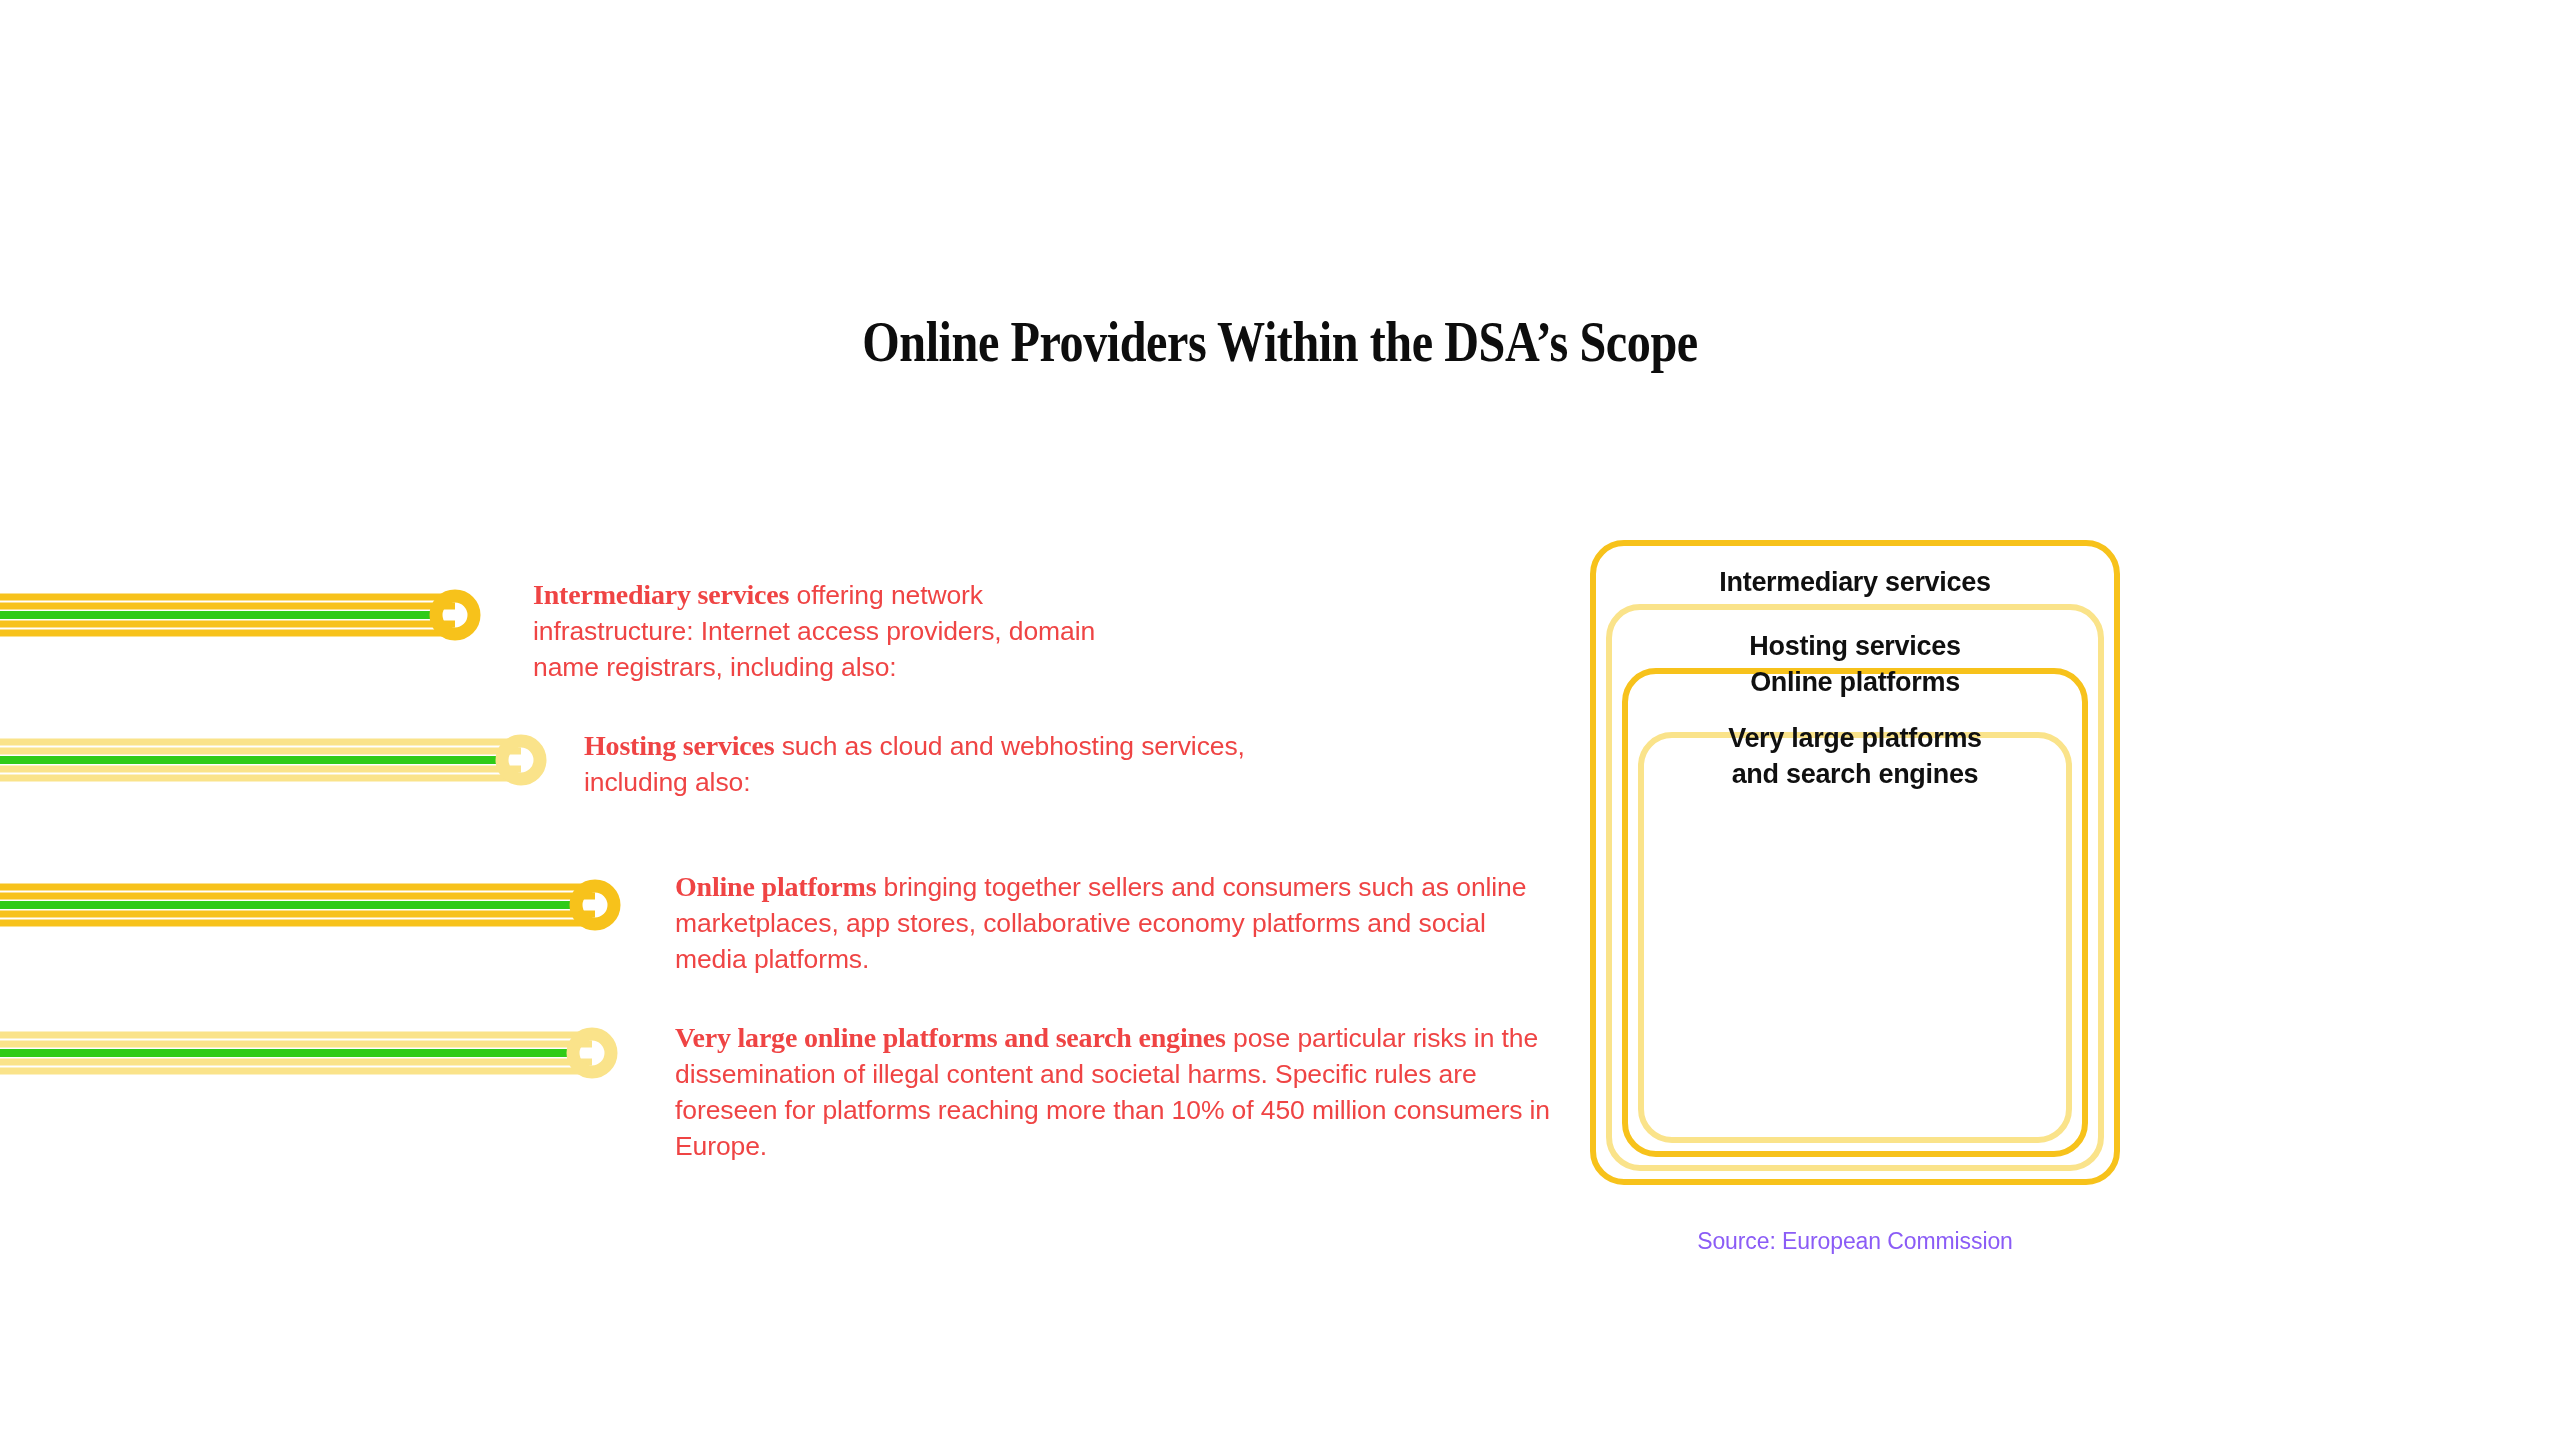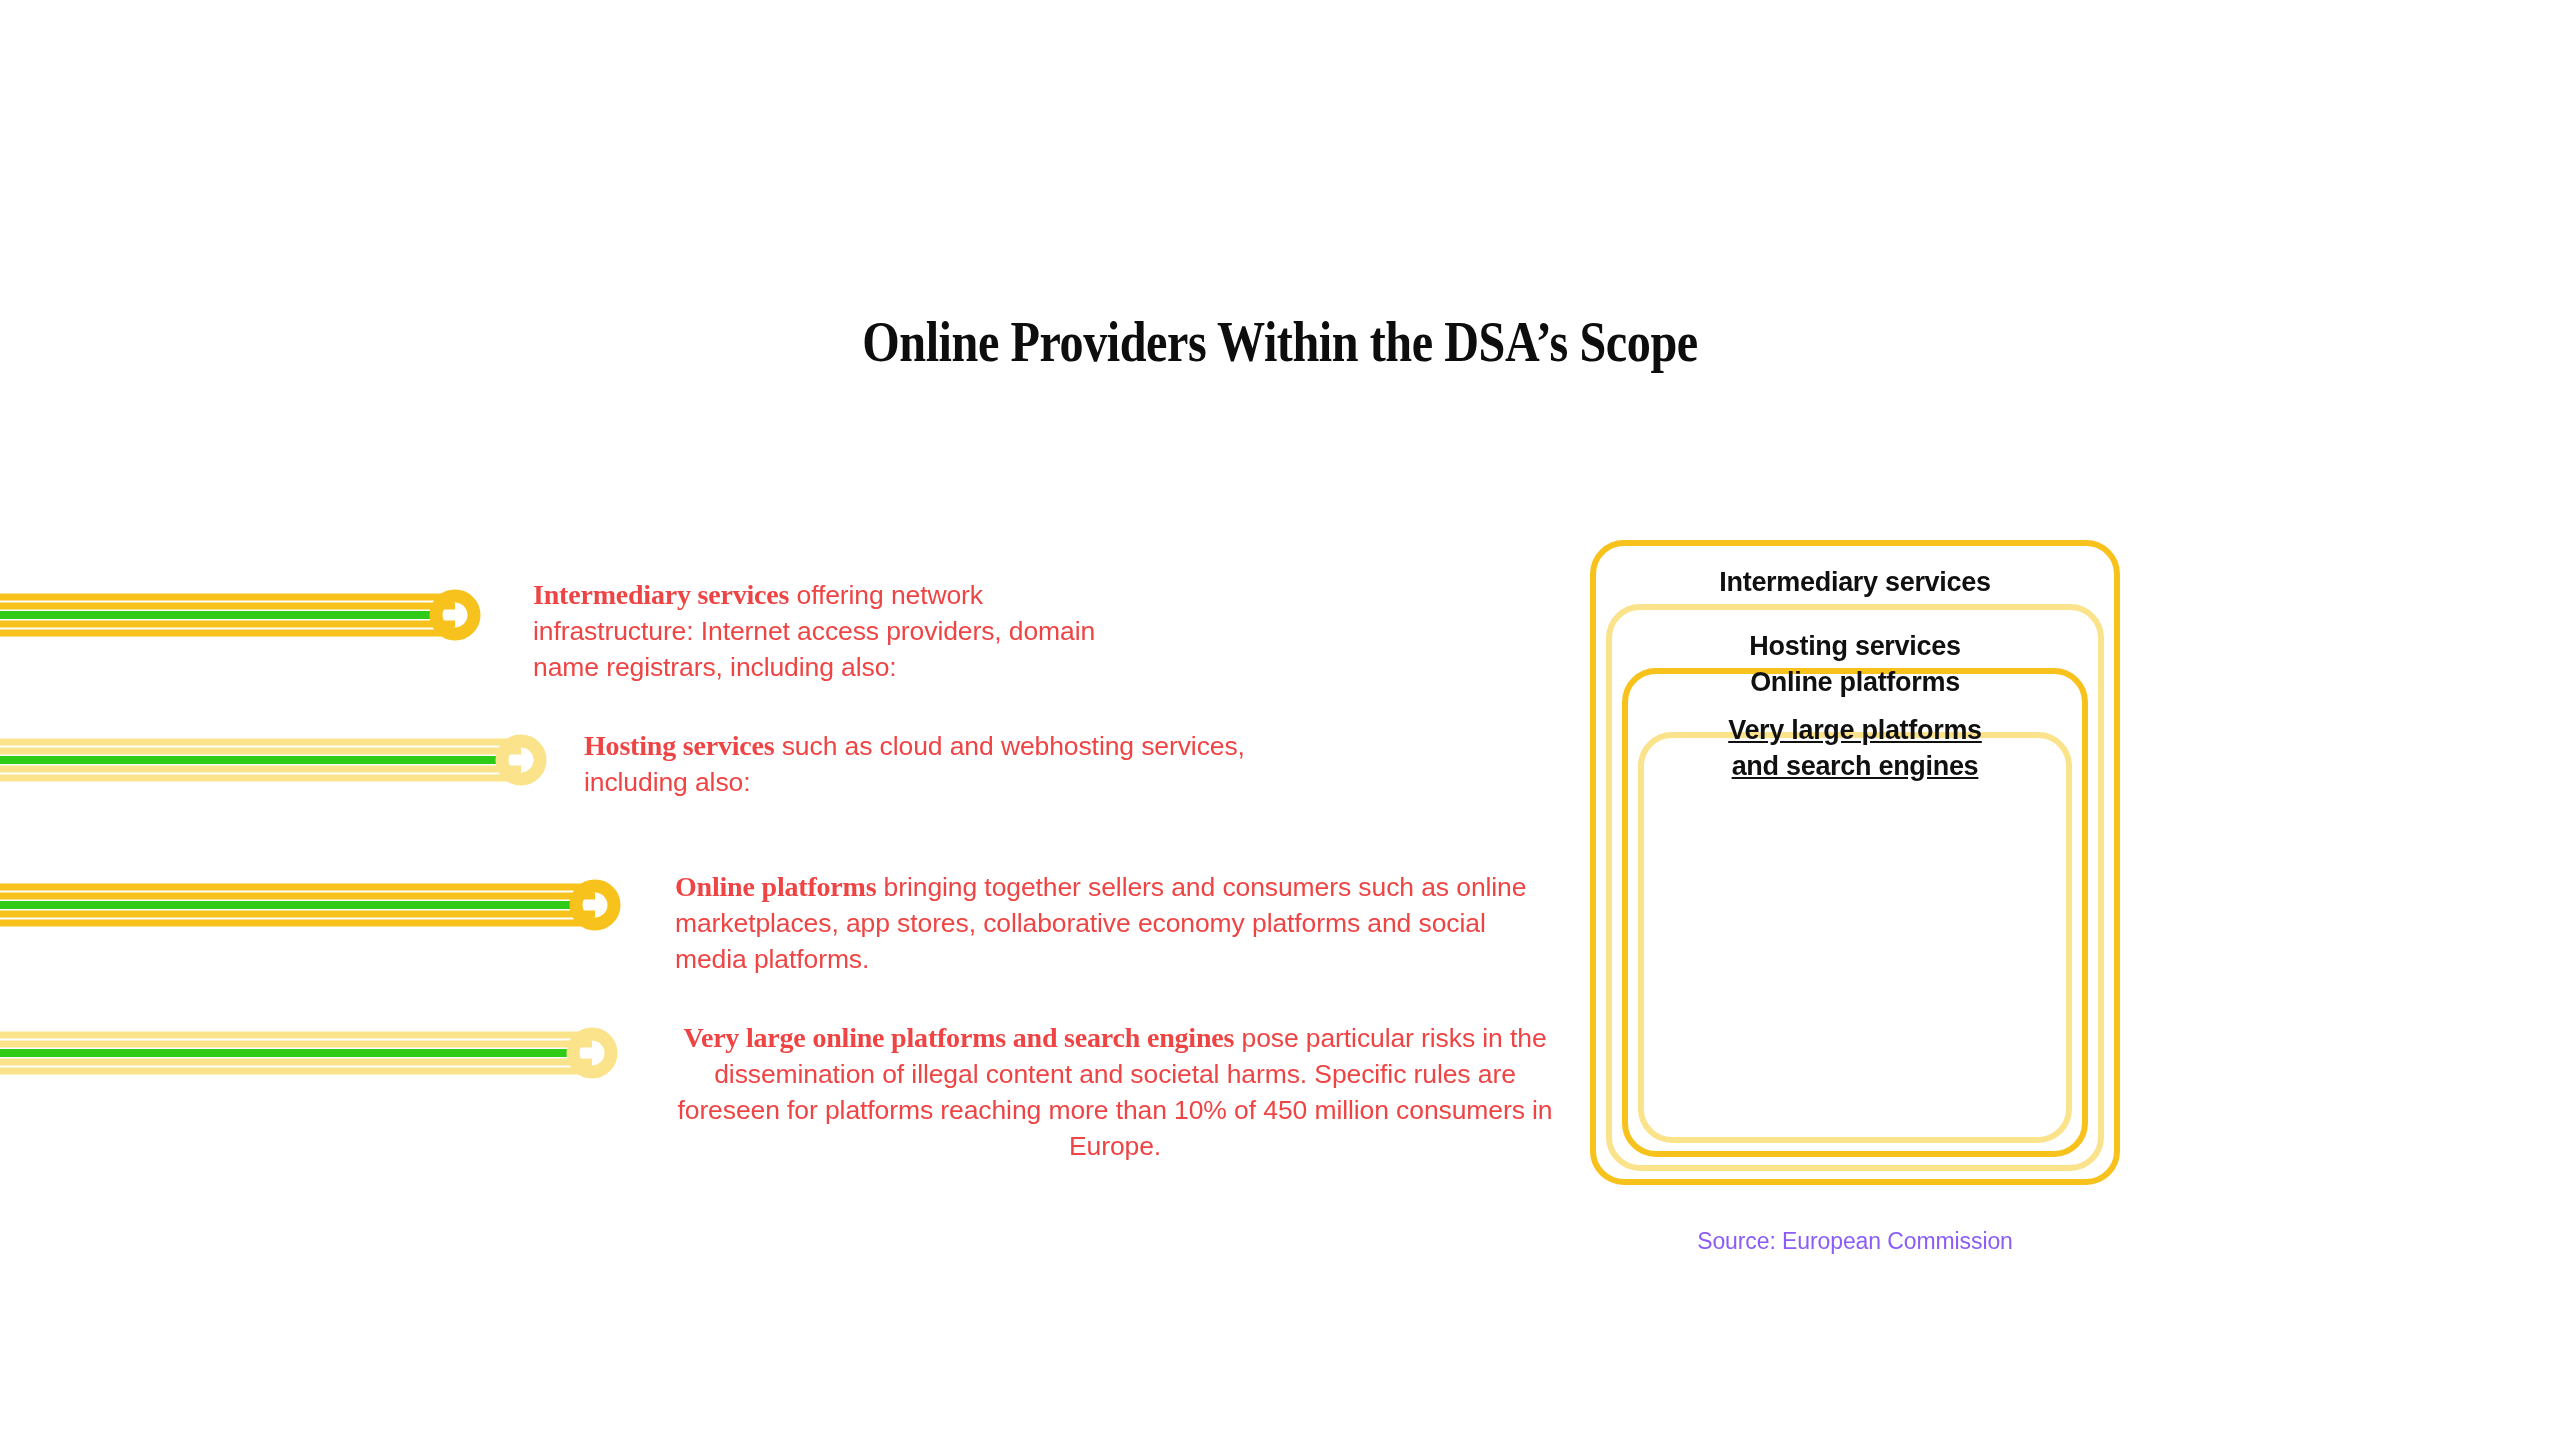--- a/index.html
+++ b/index.html
@@ -55,21 +55,21 @@
     font-family: "Liberation Serif", serif;
     font-weight: bold;
     font-size: 28px;
     letter-spacing: -0.2px;
   }
   .desc-block .body { font-family: "Liberation Sans", sans-serif; }
 
   #desc-0 { left: 533px; top: 577px;  width: 600px; }
   #desc-1 { left: 584px; top: 728px;  width: 700px; }
   #desc-2 { left: 675px; top: 869px;  width: 880px; }
-  #desc-3 { left: 675px; top: 1020px; width: 880px; text-align: center; }
+  #desc-3 { left: 675px; top: 1020px; width: 880px; }
 
   
   #nested-diagram {
     position: absolute;
     left: 1590px;
     top: 540px;
     width: 530px;
     height: 645px;
   }
 
@@ -169,17 +169,17 @@
   <div class="nest-box" style="left:0px; top:0px; width:530px; height:645px; border-width:6px; border-color:#F7C21B;"></div>
   <div class="nest-label" style="top:24px;">Intermediary services</div>
 
   <div class="nest-box" style="left:16px; top:64px; width:498px; height:567px; border-width:6px; border-color:#FAE38A;"></div>
   <div class="nest-label" style="top:88px;">Hosting services</div>
 
   <div class="nest-box" style="left:32px; top:128px; width:466px; height:489px; border-width:6px; border-color:#F7C21B;"></div>
   <div class="nest-label" style="top:124px;">Online platforms</div>
 
   <div class="nest-box" style="left:48px; top:192px; width:434px; height:411px; border-width:6px; border-color:#FAE38A;"></div>
-  <div class="nest-label" id="nest-label-vlop" style="top:172px; white-space:pre-line;text-decoration:underline;">Very large platforms
+  <div class="nest-label" id="nest-label-vlop" style="top:180px; white-space:pre-line;">Very large platforms
 and search engines</div>
 </div>
 
 <div id="source-note">Source: European Commission</div>
 
 </body></html>

